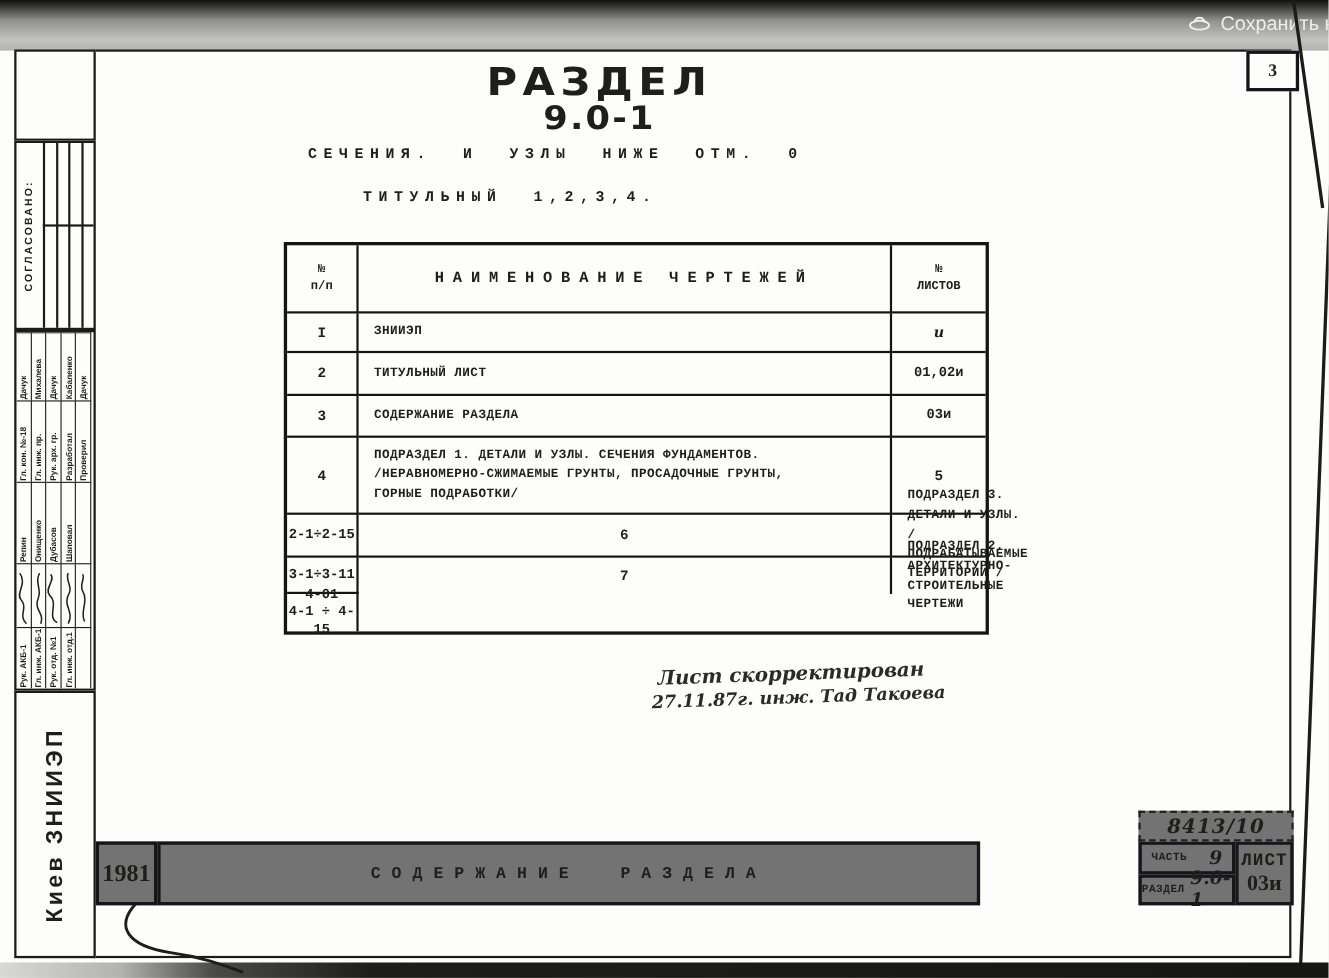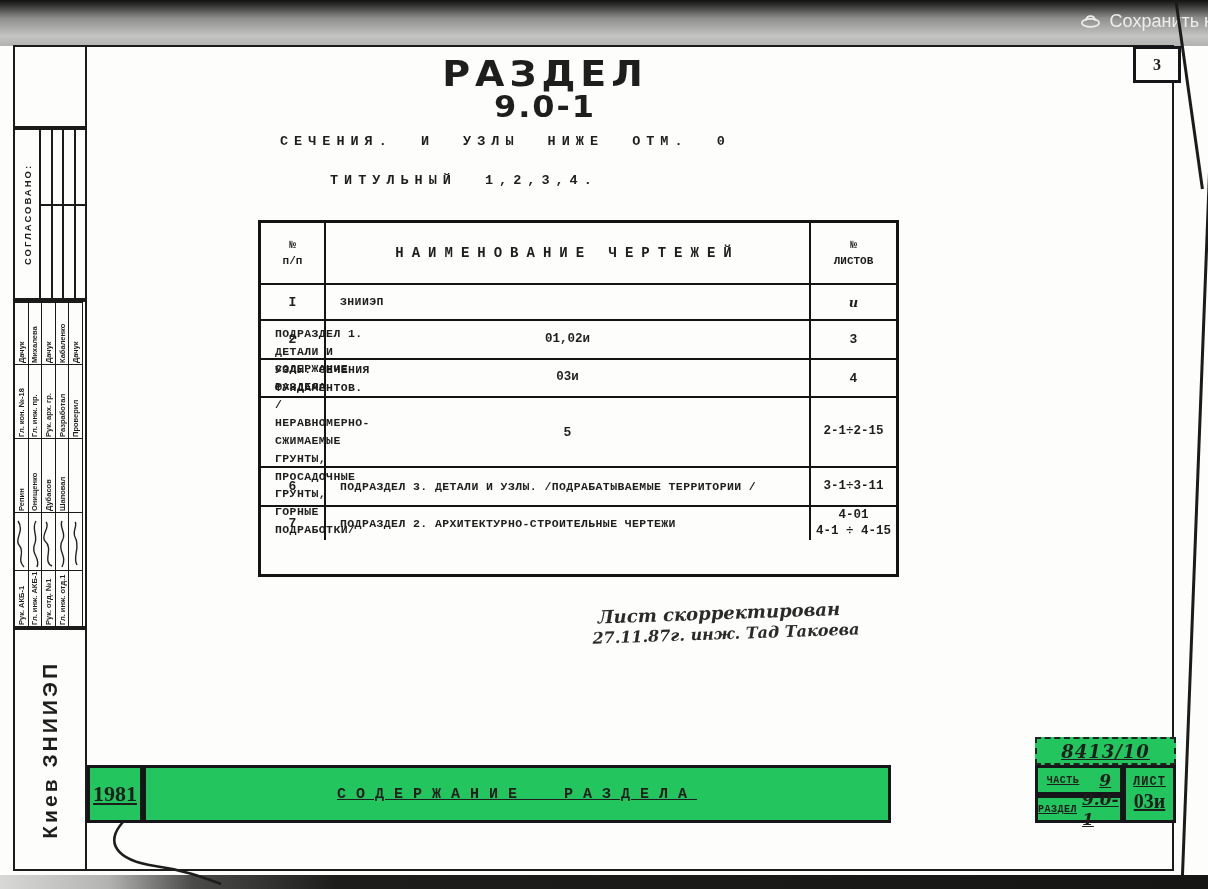--- a/index.html
+++ b/index.html
@@ -79,33 +79,33 @@
   .cell-sheets{justify-content:center;text-align:center;
     font:700 12.5px "Liberation Mono",monospace;line-height:1.25;white-space:pre-line;}
   .sheet-i{font:italic 700 13px "DejaVu Serif",serif;}
 
   
   .hand-note{position:absolute;left:598px;top:602px;transform:rotate(-2deg);
     font:italic 700 18px "DejaVu Serif",serif;color:#2a2a28;}
   .hand-note .l2{font-size:16px;margin-left:-6px;margin-top:1px;}
 
   
-  .tb{position:absolute;border:3px solid #15151a;box-sizing:border-box;background:#22c55e;
-    display:flex;align-items:center;justify-content:center;text-decoration:underline;}
+  .tb{position:absolute;border:3px solid #15151a;box-sizing:border-box;background:#737373;
+    display:flex;align-items:center;justify-content:center;}
   .year-box{left:87px;top:765px;width:56px;height:58px;font:700 22px "Liberation Serif",serif;}
   .title-box{left:143px;top:765px;width:748px;height:58px;
     font:700 15px "Liberation Mono",monospace;letter-spacing:10px;word-spacing:18px;}
   .series-box{left:891px;top:765px;width:144px;height:58px;flex-direction:column;
     font:700 12.5px "Liberation Serif",serif;line-height:1.15;text-align:center;}
   .part-box{left:1035px;top:765px;width:88px;height:30px;gap:20px;}
   .section-box{left:1035px;top:795px;width:88px;height:28px;gap:5px;}
   .tb-label{font:700 10px "Liberation Mono",monospace;letter-spacing:.5px;}
   .tb-hand{font:italic 700 17px "DejaVu Serif",serif;}
   .sheet-box{left:1123px;top:765px;width:53px;height:58px;flex-direction:column;gap:1px;}
-  .sheet-box .tb-label{font-size:12px;letter-spacing:1px;}
+  .sheet-box .tb-label{font-size:16px;letter-spacing:1px;}
   .sheet-val{font:700 20px "Liberation Serif",serif;}
   .code-box{left:1035px;top:737px;width:141px;height:28px;border:2.5px dashed #222220;
     font:italic 700 18px "DejaVu Serif",serif;letter-spacing:1px;}
 
   .stray-mark{position:absolute;left:45px;top:820px;}
 </style>
 </head>
 <body>
 
 <div id="canvas">
@@ -217,20 +217,21 @@
     <div class="th">
       <span>№</span>
       <span>ЛИСТОВ</span>
     </div>
 
     <div class="cell-num">I</div>
     <div class="cell-name">ЗНИИЭП</div>
     <div class="cell-sheets sheet-i">и</div>
 
     <div class="cell-num">2</div>
+    <div class="cell-name">ТИТУЛЬНЫЙ ЛИСТ</div>
     <div class="cell-sheets">01,02и</div>
 
     <div class="cell-num">3</div>
     <div class="cell-name">СОДЕРЖАНИЕ РАЗДЕЛА</div>
     <div class="cell-sheets">03и</div>
 
     <div class="cell-num">4</div>
     <div class="cell-name">ПОДРАЗДЕЛ 1. ДЕТАЛИ И УЗЛЫ. СЕЧЕНИЯ ФУНДАМЕНТОВ.
 /НЕРАВНОМЕРНО-СЖИМАЕМЫЕ ГРУНТЫ, ПРОСАДОЧНЫЕ ГРУНТЫ,
 ГОРНЫЕ ПОДРАБОТКИ/</div>

